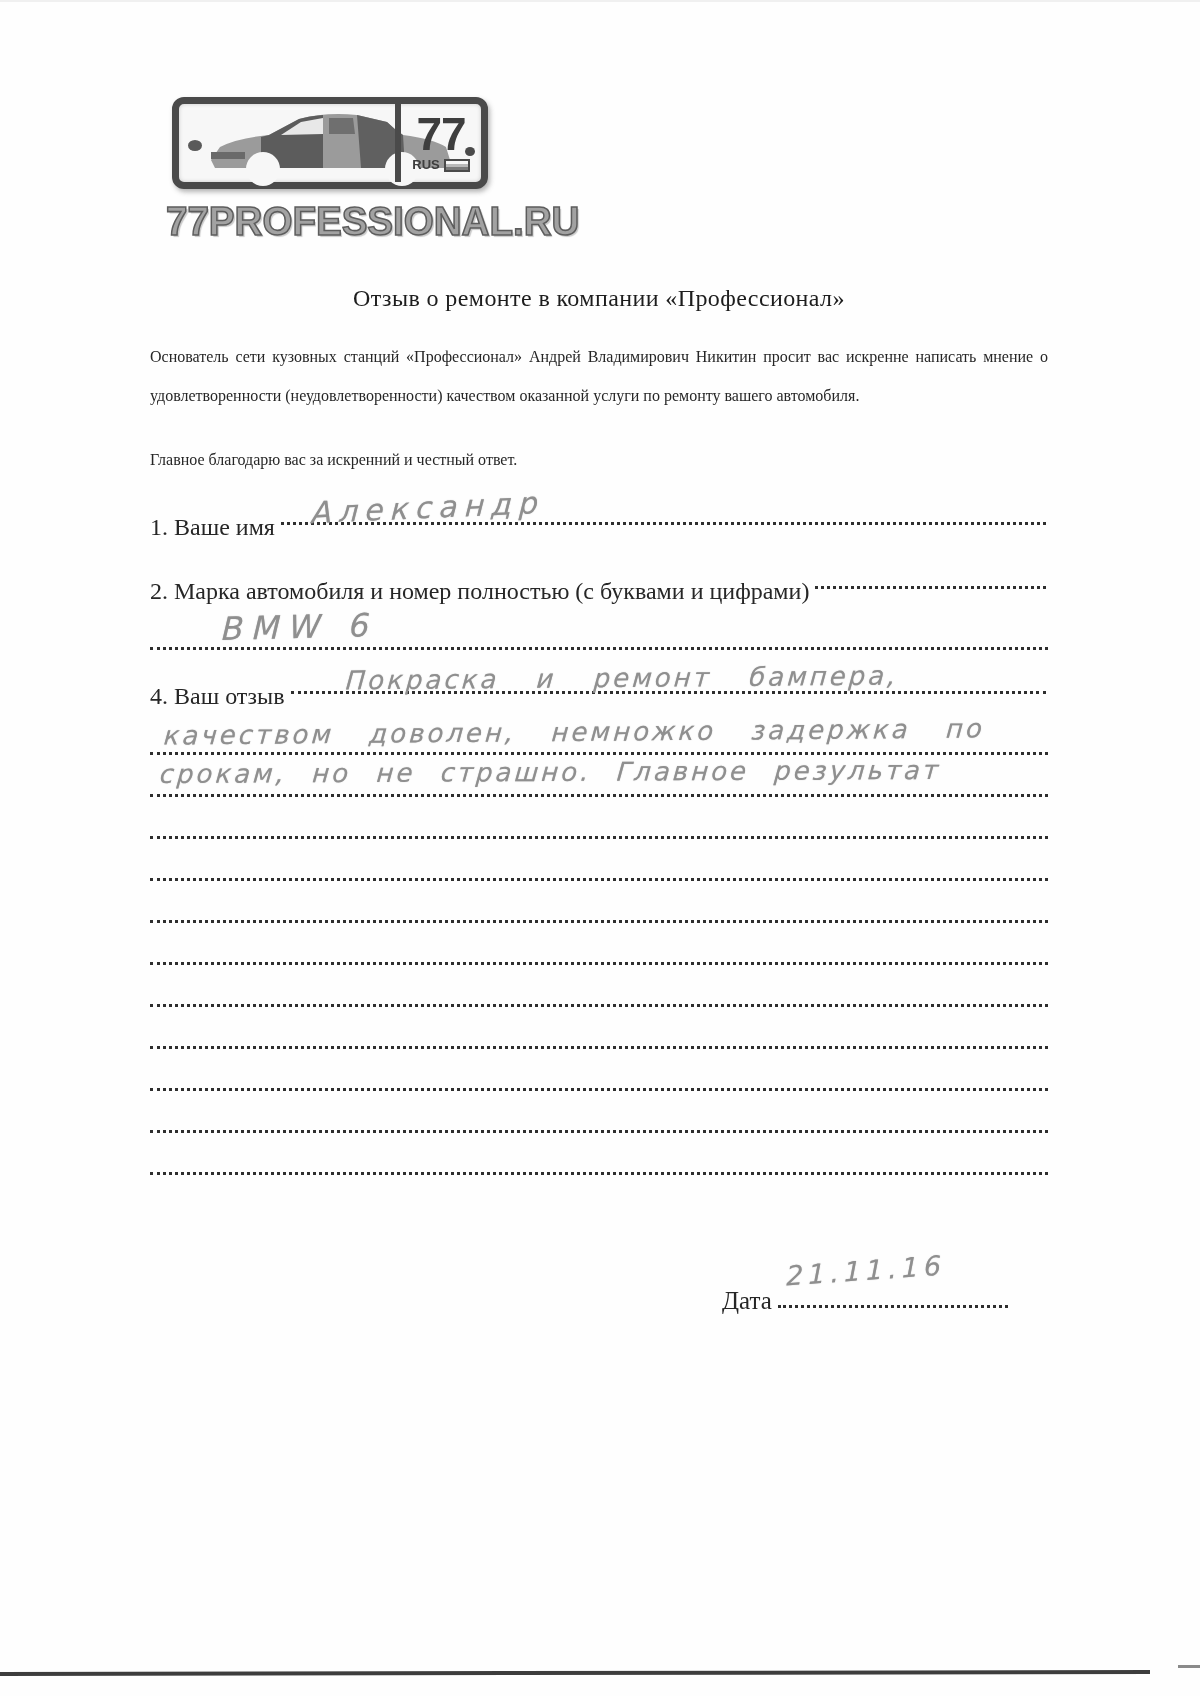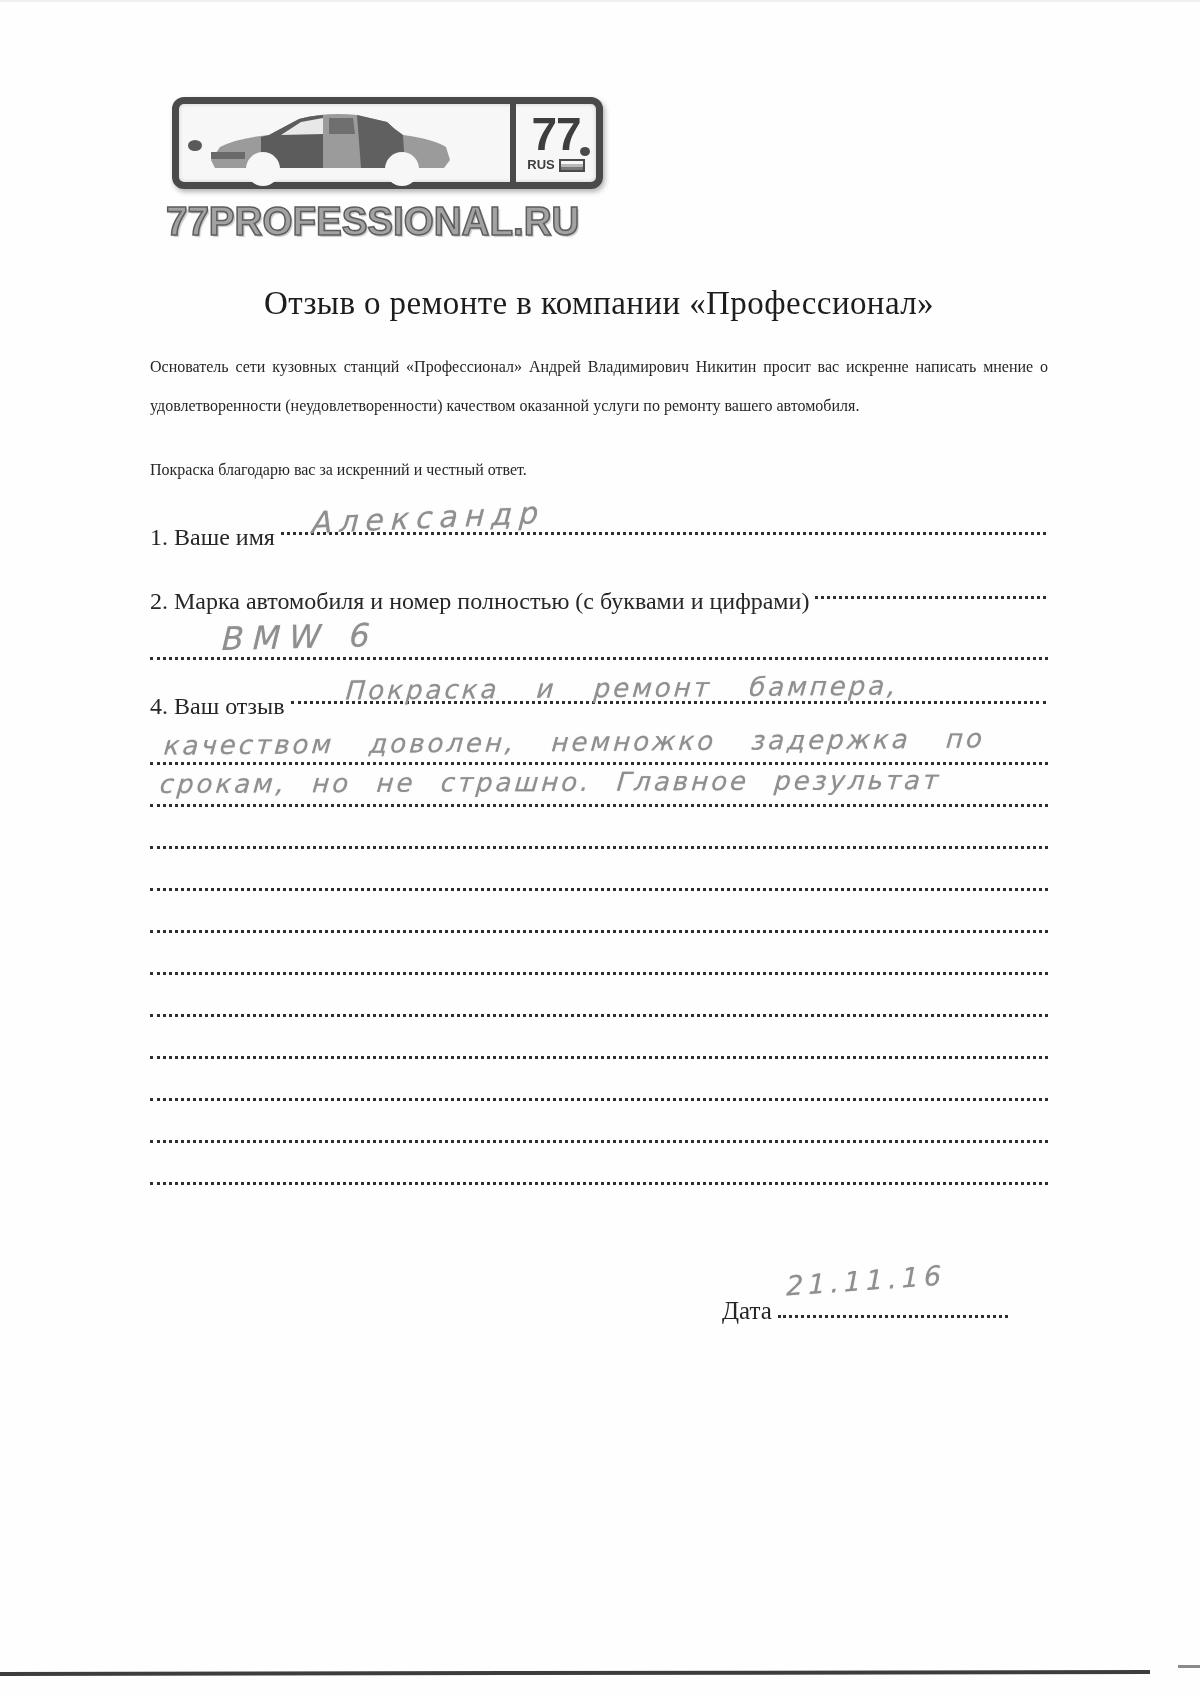--- a/index.html
+++ b/index.html
@@ -11,21 +11,21 @@
     font-family:"Liberation Serif", serif;
     color:#262626;
     overflow:hidden;
     border-top:2px solid #f0f0f0;
   }
   .content { padding:95px 152px 0 150px; }
 
   
   .logo { margin-left:22px; width:380px; filter:blur(0.3px); }
   .plate {
-    width:431px; height:92px;
+    width:316px; height:92px;
     border:7px solid #4a4a4a; border-radius:12px;
     background:#f7f7f7;
     box-shadow:2px 3px 5px rgba(90,90,90,.45), inset 0 0 4px rgba(0,0,0,.18);
     display:flex; position:relative;
   }
   .plate-left { flex:1; position:relative; }
   .bolt { position:absolute; left:9px; top:36px; width:14px; height:11px; background:#5a5a5a; border-radius:50%; }
   .car-svg { position:absolute; left:26px; top:4px; }
   .plate-right {
     width:86px; border-left:6px solid #4a4a4a;
@@ -41,21 +41,21 @@
     margin-top:9px; margin-left:-6px;
     font-family:"Liberation Sans", sans-serif; font-weight:800;
     font-size:41px; letter-spacing:0px; white-space:nowrap;
     transform:scaleX(.94); transform-origin:left;
     color:#a2a2a2;
     -webkit-text-stroke:1.6px #5d5d5d;
     text-shadow:2px 2px 1px #cacaca;
   }
 
   
-  .title { margin-top:40px; text-align:center; font-weight:400; font-size:33px; letter-spacing:.4px; color:#1d1d1d; }
+  .title { margin-top:40px; text-align:center; font-weight:400; font-size:24px; letter-spacing:.4px; color:#1d1d1d; }
   .para  { margin-top:25px; font-size:16px; line-height:39px; text-align:justify; }
   .para.nojust { text-align:left; }
 
   
   .qline { display:flex; align-items:center; position:relative; font-size:24px; }
   .qlabel { white-space:nowrap; }
   .dots { flex:1; border-bottom:3px dotted #2e2e2e; margin:0 2px 7px 6px; }
   .dotrow { position:relative; height:38px; border-bottom:3px dotted #2e2e2e; margin-bottom:4px; }
   .q1 { margin-top:27px; height:42px; }
   .q2 { margin-top:22px; height:42px; }
@@ -113,21 +113,21 @@
             <span class="flag"></span>
           </div>
         </div>
       </div>
       <div class="logo-site">77PROFESSIONAL.RU</div>
     </div>
 
     <h1 class="title">Отзыв о ремонте в компании «Профессионал»</h1>
 
     <p class="para">Основатель сети кузовных станций «Профессионал» Андрей Владимирович Никитин просит вас искренне написать мнение о удовлетворенности (неудовлетворенности) качеством оказанной услуги по ремонту вашего автомобиля.</p>
-    <p class="para nojust">Покраска благодарю вас за искренний и честный ответ.</p>
+    <p class="para nojust">Главное благодарю вас за искренний и честный ответ.</p>
 
     <div class="qline q1">
       <span class="qlabel">1. Ваше имя</span>
       <span class="dots"></span>
       <span class="hand hw-name">Александр</span>
     </div>
 
     <div class="qline q2">
       <span class="qlabel">2. Марка автомобиля и номер полностью (с буквами и цифрами)</span>
       <span class="dots"></span>

